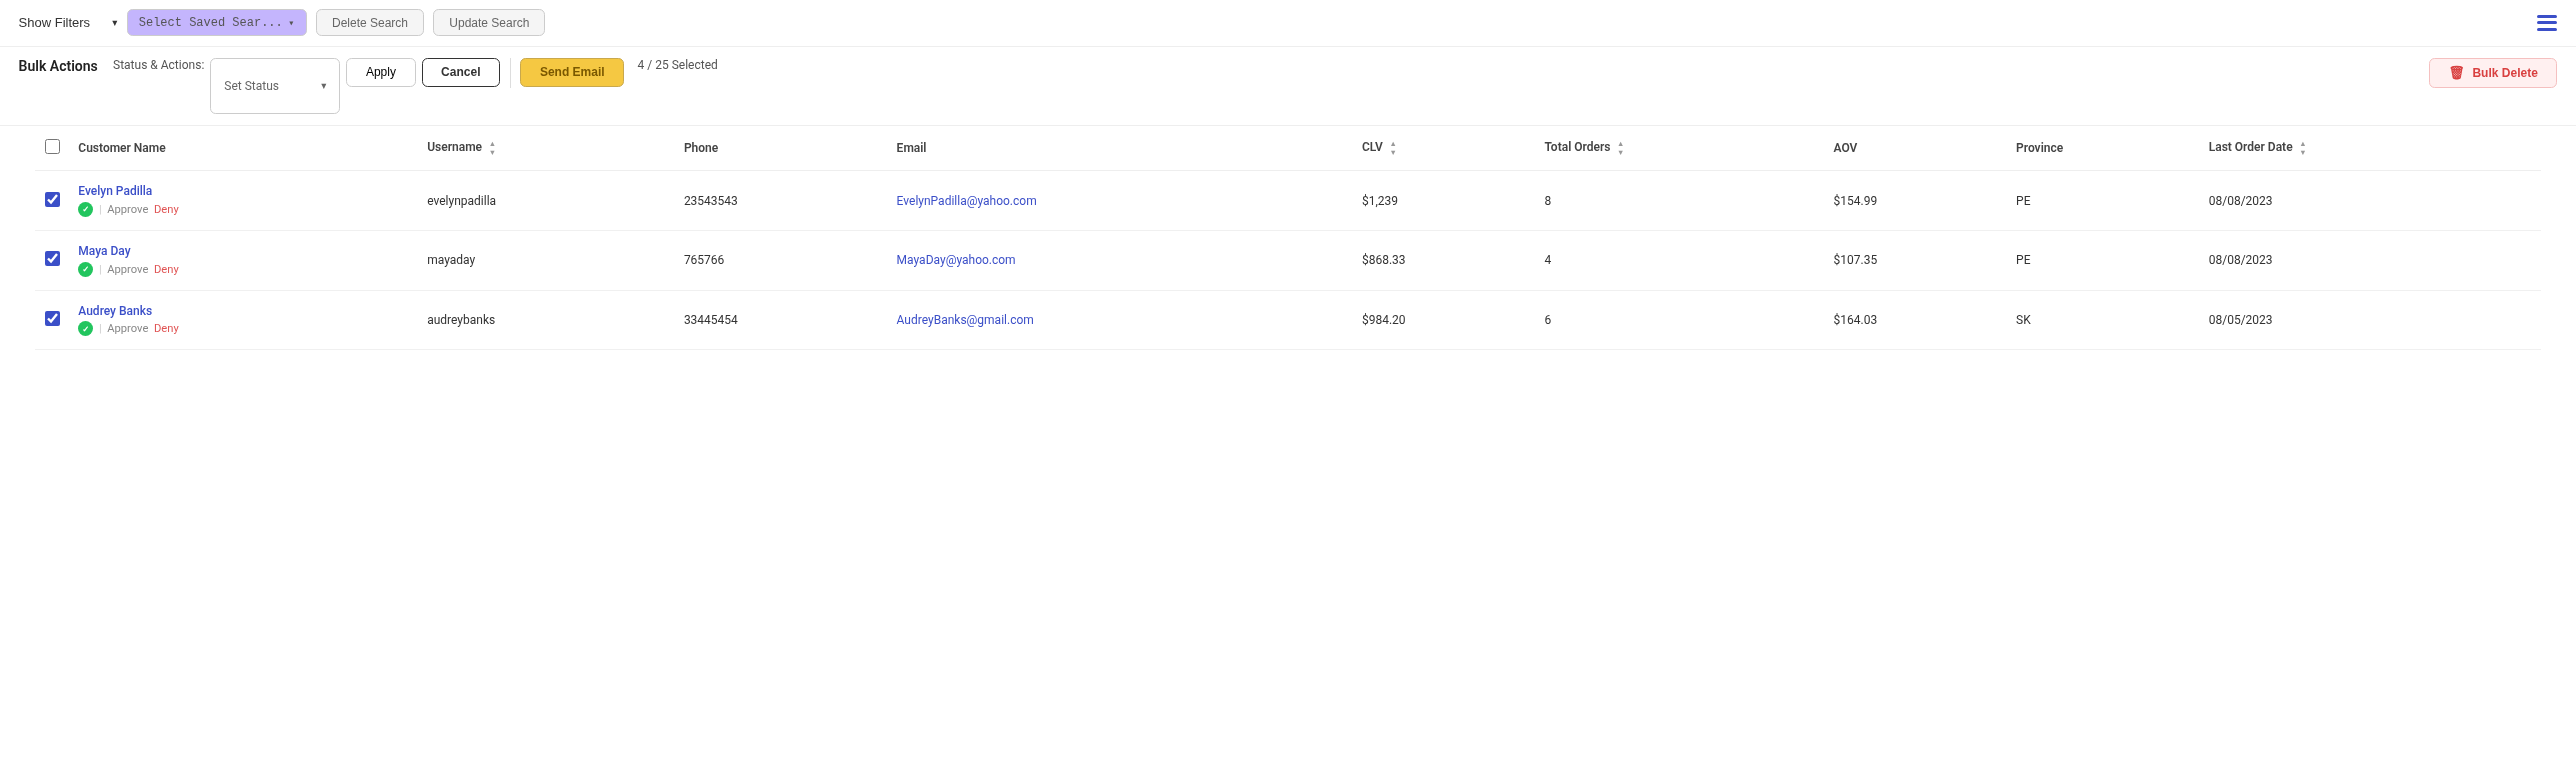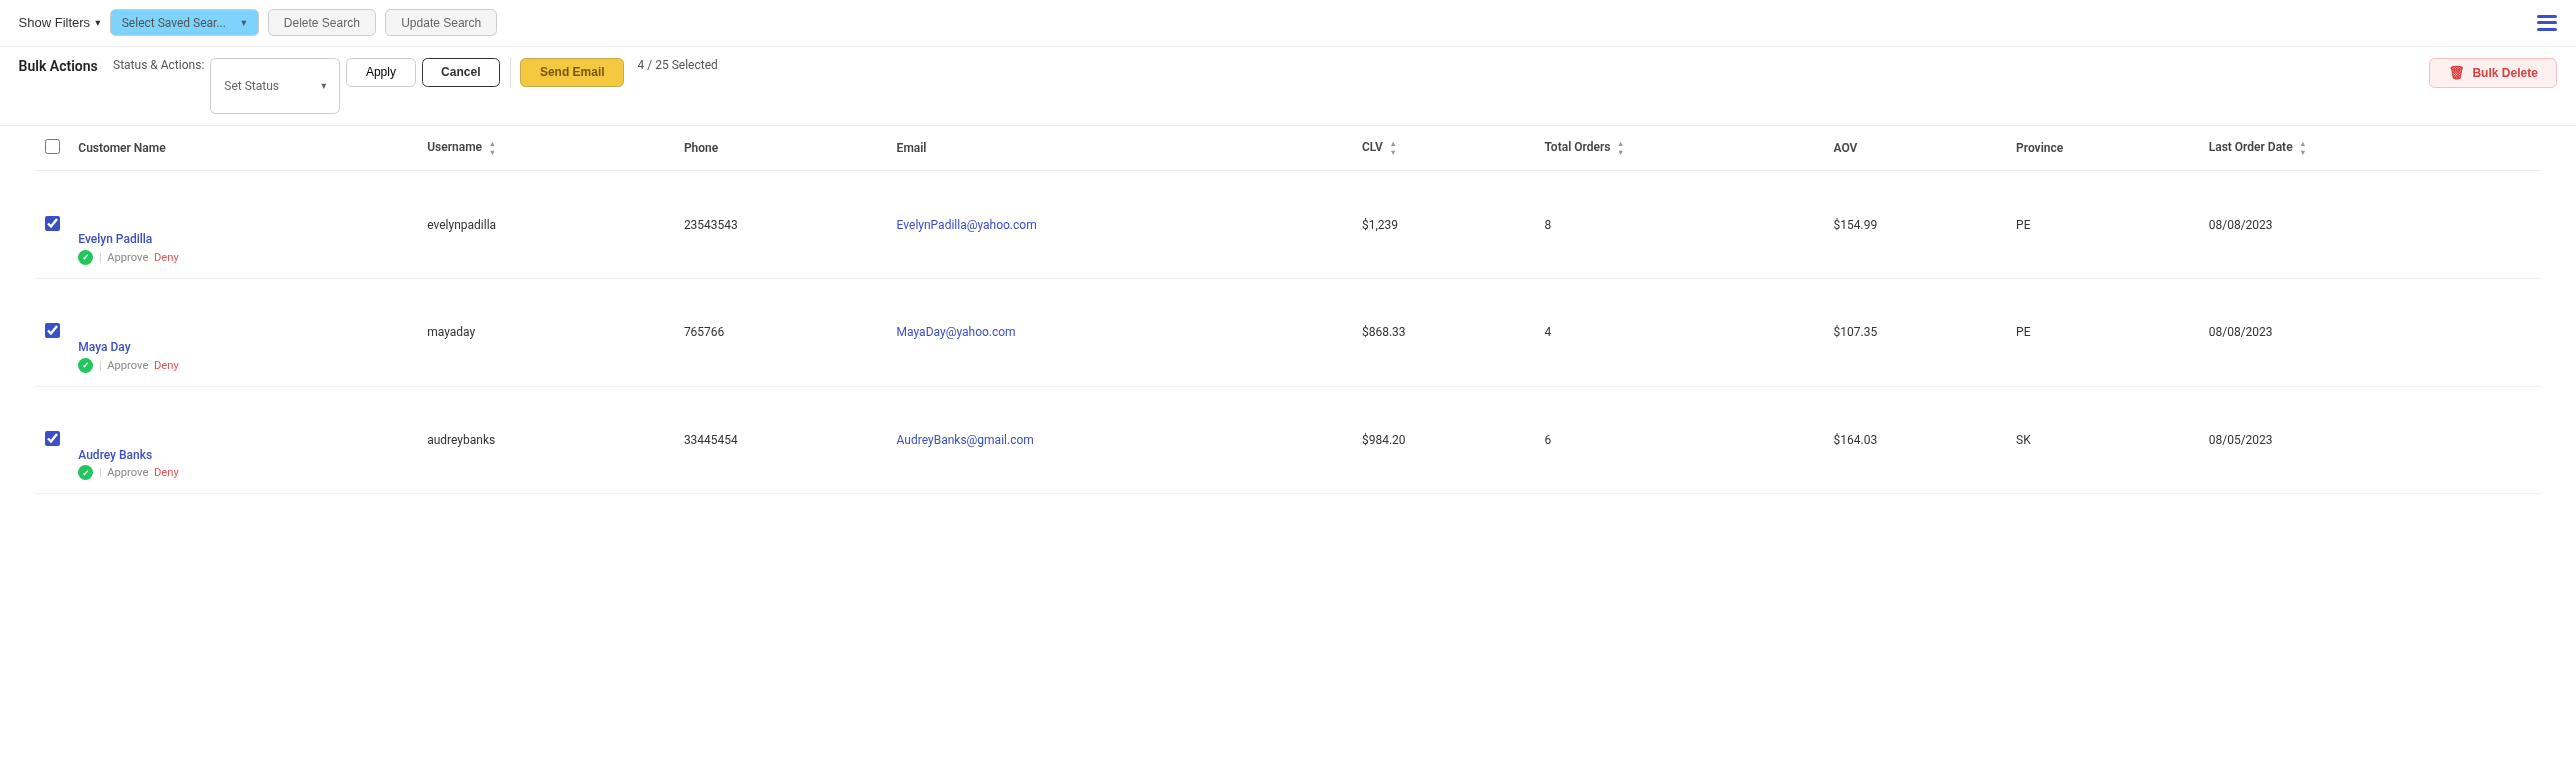--- a/index.html
+++ b/index.html
@@ -20,41 +20,42 @@
       justify-content: space-between;
     }
     .toolbar-left {
       display: flex;
       align-items: center;
       gap: 9.3px;
     }
     .show-filters-btn {
       display: flex;
       align-items: center;
-      gap: 5px;
+      gap: 22px;
       background: none;
       border: none;
       font-size: 13px;
       font-weight: 500;
       cursor: pointer;
       color: #333;
     }
     .select-saved-search {
       display: flex;
       align-items: center;
       gap: 5.6px;
       padding: 5.6px 11.2px;
       border: 0.9px solid #ccc;
       border-radius: 5.6px;
-      background: #7dd3fc;
+      background: #c4b5fd;
       cursor: pointer;
       font-size: 12px;
       color: #555;
       min-width: 149px;
       justify-content: space-between;
+      font-family: Liberation Mono, monospace;
     }
     .toolbar-btn {
       padding: 5.6px 15px;
       border: 0.9px solid #ccc;
       border-radius: 5.6px;
       background: #f5f5f5;
       cursor: pointer;
       font-size: 12px;
       color: #666;
     }
@@ -203,21 +204,20 @@
     .customer-name-cell {
       display: flex;
       flex-direction: column;
       gap: 3.7px;
     }
     .customer-name-link {
       color: #3b4fc8;
       text-decoration: none;
       font-weight: 500;
       font-size: 12px;
-      margin-top: 48px;
     }
     .status-actions {
       display: flex;
       align-items: center;
       gap: 5.6px;
     }
     .status-dot {
       width: 15px;
       height: 15px;
       border-radius: 50%;

